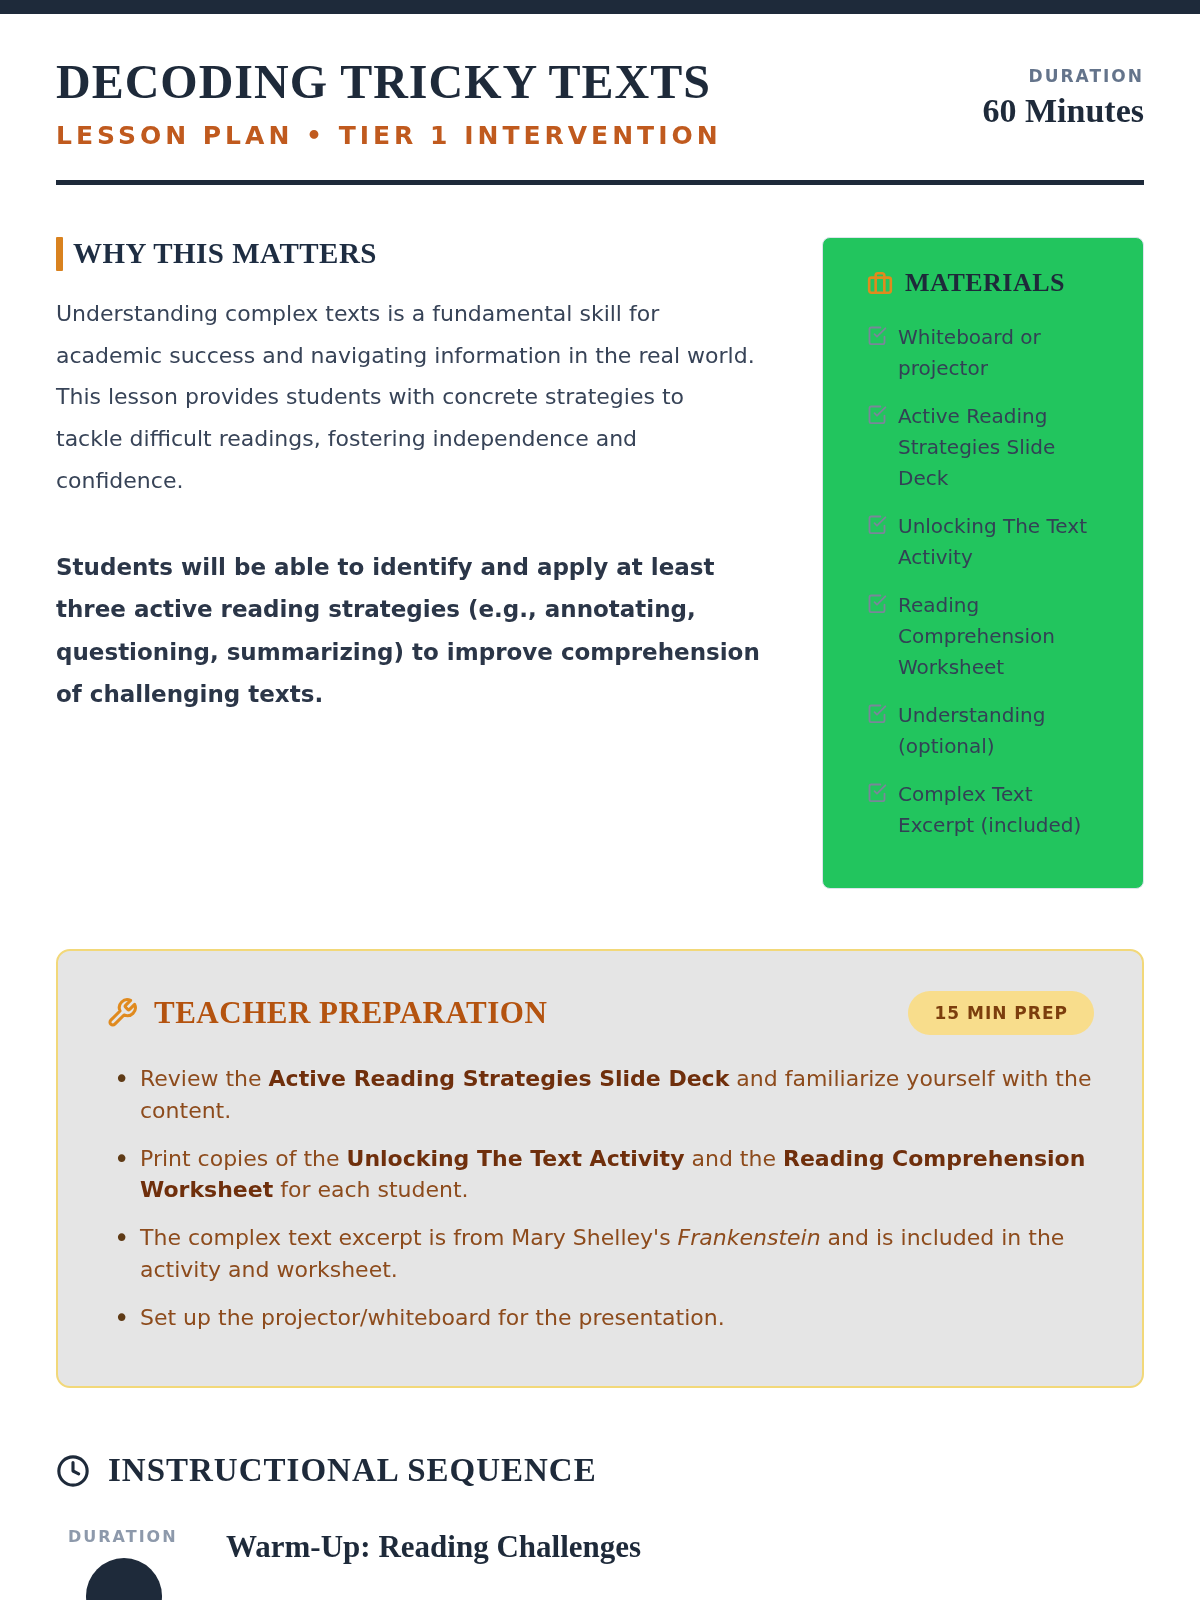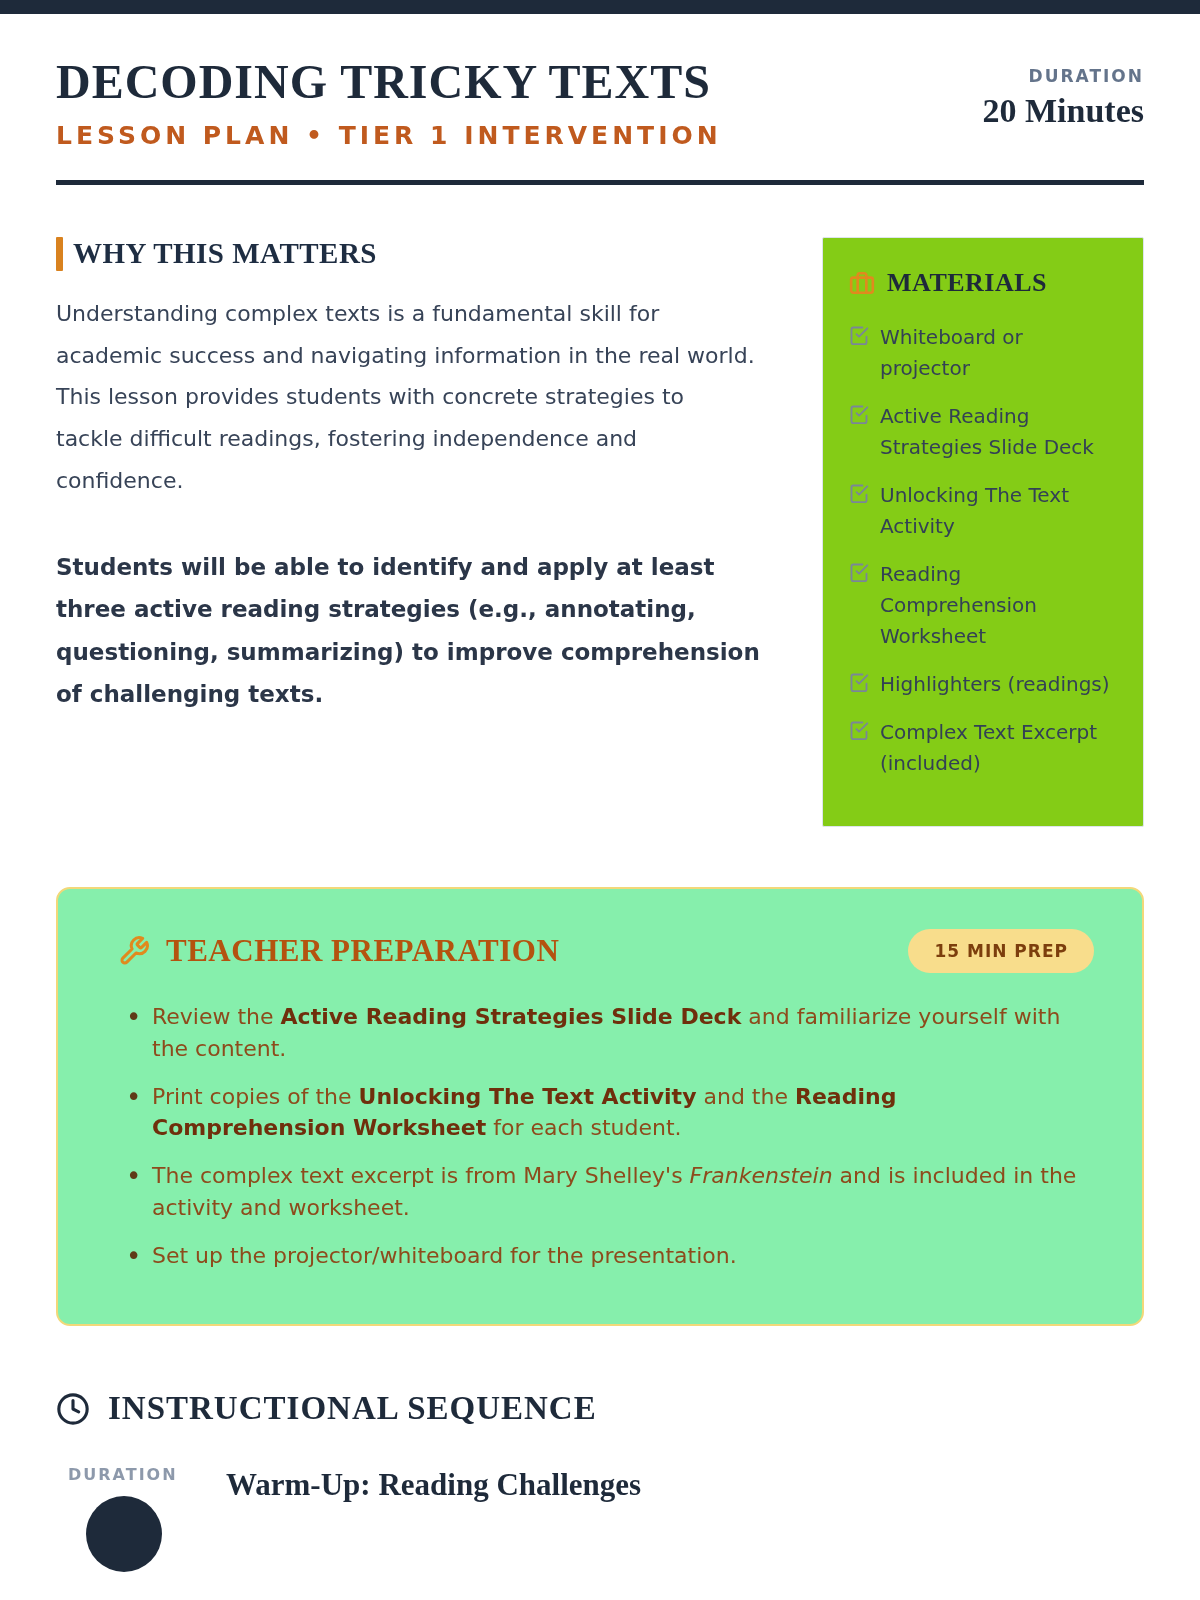--- a/index.html
+++ b/index.html
@@ -40,38 +40,38 @@
   .section-heading h2 {
     font-family:"Liberation Serif","DejaVu Serif",serif;
     font-size:29px; font-weight:800; color:#1e2d42; letter-spacing:0.5px;
   }
   .why-body { font-size:22px; line-height:1.9; color:#374357; max-width:700px; }
   .objective-section { margin-top:44px; }
   .objective-body { font-size:23px; line-height:1.85; color:#2b3648; font-weight:700; max-width:710px; }
 
   
   .materials-card {
-    background:#84cc16; border:1px solid #dde4ec; border-radius:2px;
-    padding:30px 26px; align-self:start;
+    background:#22c55e; border:1px solid #dde4ec; border-radius:8px;
+    padding:30px 44px; align-self:start;
   }
   .materials-header { display:flex; align-items:center; gap:12px; margin-bottom:24px; }
   .materials-header h2 {
     font-family:"Liberation Serif","DejaVu Serif",serif;
     font-size:26px; font-weight:800; color:#1e2a3a; letter-spacing:0.5px;
   }
   .materials-list { list-style:none; }
   .materials-list li { display:flex; gap:11px; margin-bottom:17px; align-items:flex-start; }
   .materials-list li .chk { flex:0 0 auto; margin-top:3px; }
   .materials-list li .mat-text { font-size:20px; line-height:1.55; color:#334155; }
 
   
   .prep-card {
     margin:60px 56px 0 56px;
-    background:#86efac; border:2px solid #f2d879; border-radius:14px;
-    padding:40px 48px 36px 60px;
+    background:#e5e5e5; border:2px solid #f2d879; border-radius:14px;
+    padding:40px 48px 36px 48px;
   }
   .prep-header { display:flex; align-items:center; gap:16px; }
   .prep-header h2 {
     font-family:"Liberation Serif","DejaVu Serif",serif;
     font-size:31px; font-weight:800; color:#b4530f; letter-spacing:0.5px; flex:1;
   }
   .prep-badge {
     background:#f8dd8c; color:#7c3e0d; font-weight:800; font-size:17px; letter-spacing:1px;
     padding:12px 26px; border-radius:999px; white-space:nowrap;
   }
@@ -111,21 +111,21 @@
 <div class="topbar"></div>
 
 <div class="container">
   <header class="header">
     <div>
       <h1 class="title">DECODING TRICKY TEXTS</h1>
       <div class="subtitle">LESSON PLAN • TIER 1 INTERVENTION</div>
     </div>
     <div class="duration-block">
       <div class="duration-label">DURATION</div>
-      <div class="duration-value">20 Minutes</div>
+      <div class="duration-value">60 Minutes</div>
     </div>
   </header>
 
   <div class="rule"></div>
 
   <div class="main">
     <div>
       <section>
         <div class="section-heading">
           <div class="accent-bar"></div>
@@ -187,21 +187,21 @@
             </span>
             <span class="mat-text">Reading Comprehension Worksheet</span>
           </li>
           <li>
             <span class="chk">
               <svg width="20" height="20" viewBox="0 0 24 24" fill="none" stroke="#7a8699" stroke-width="2.2" stroke-linecap="round" stroke-linejoin="round">
                 <polyline points="9 11 12 14 22 4"></polyline>
                 <path d="M21 14v7a2 2 0 0 1-2 2H5a2 2 0 0 1-2-2V5a2 2 0 0 1 2-2h11"></path>
               </svg>
             </span>
-            <span class="mat-text">Highlighters (readings)</span>
+            <span class="mat-text">Understanding (optional)</span>
           </li>
           <li>
             <span class="chk">
               <svg width="20" height="20" viewBox="0 0 24 24" fill="none" stroke="#7a8699" stroke-width="2.2" stroke-linecap="round" stroke-linejoin="round">
                 <polyline points="9 11 12 14 22 4"></polyline>
                 <path d="M21 14v7a2 2 0 0 1-2 2H5a2 2 0 0 1-2-2V5a2 2 0 0 1 2-2h11"></path>
               </svg>
             </span>
             <span class="mat-text">Complex Text Excerpt (included)</span>
           </li>

